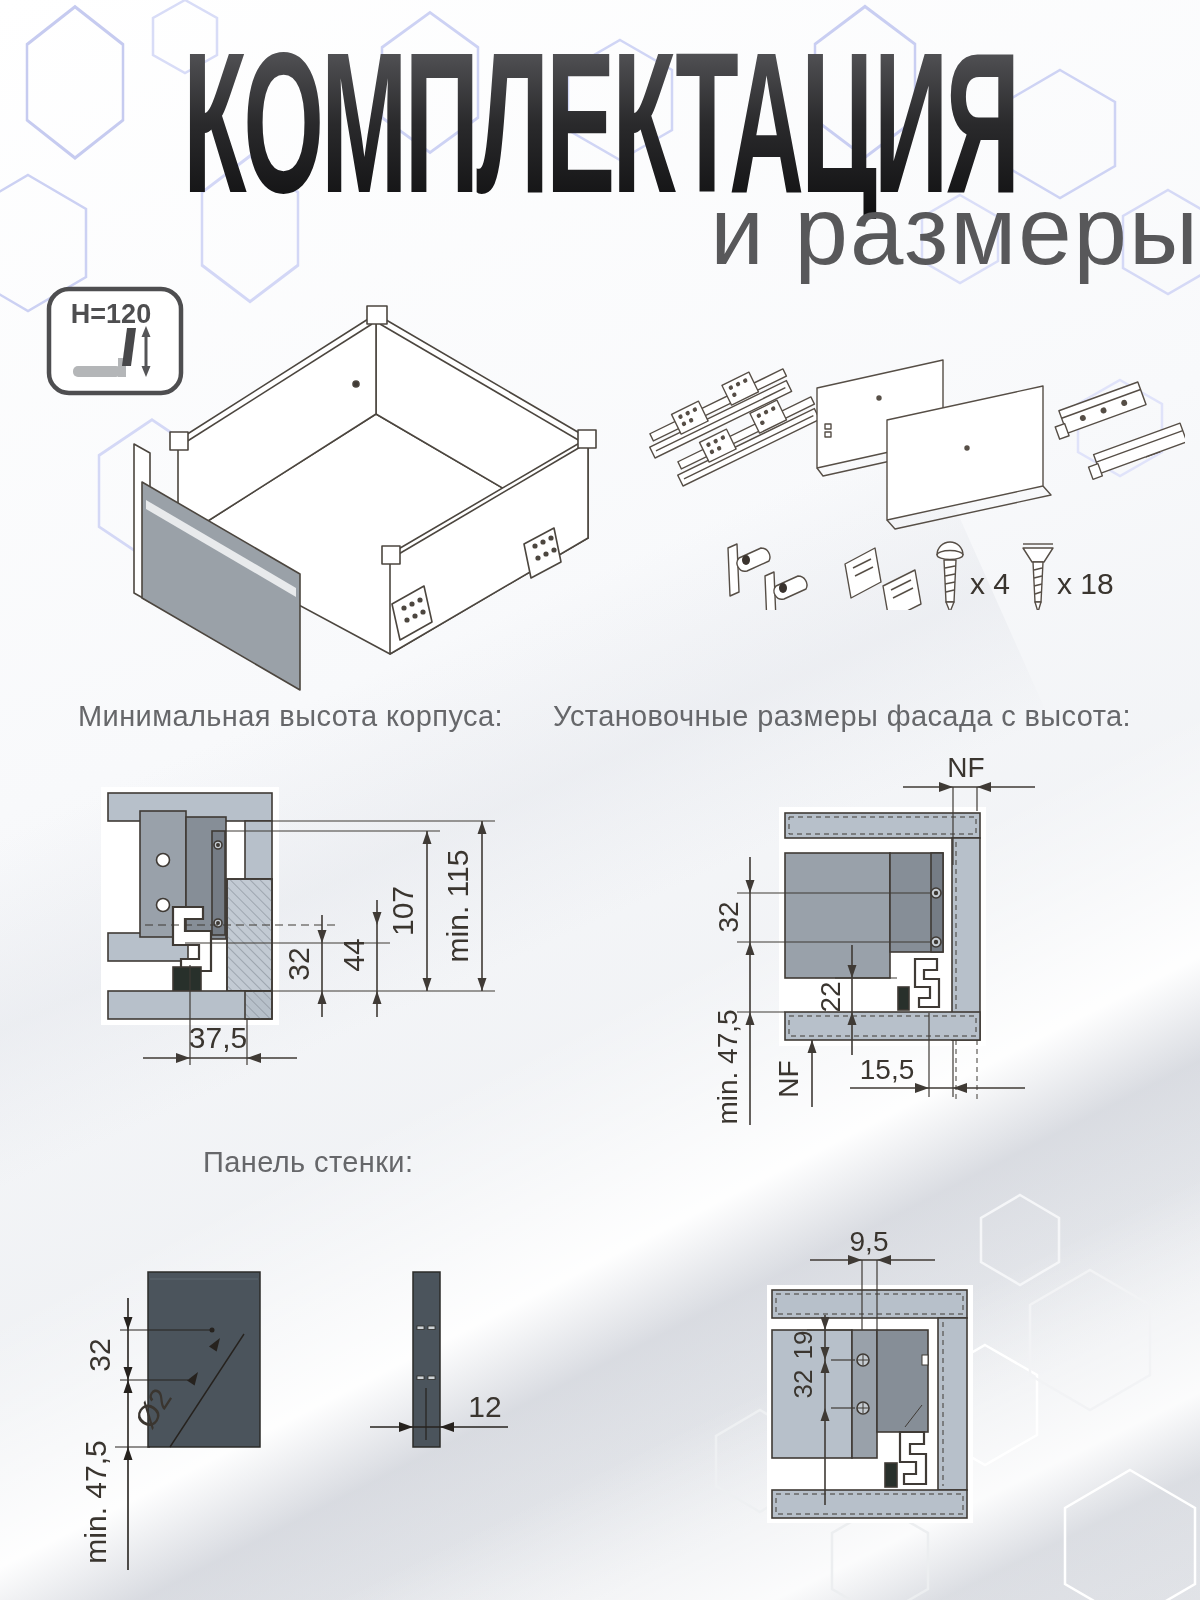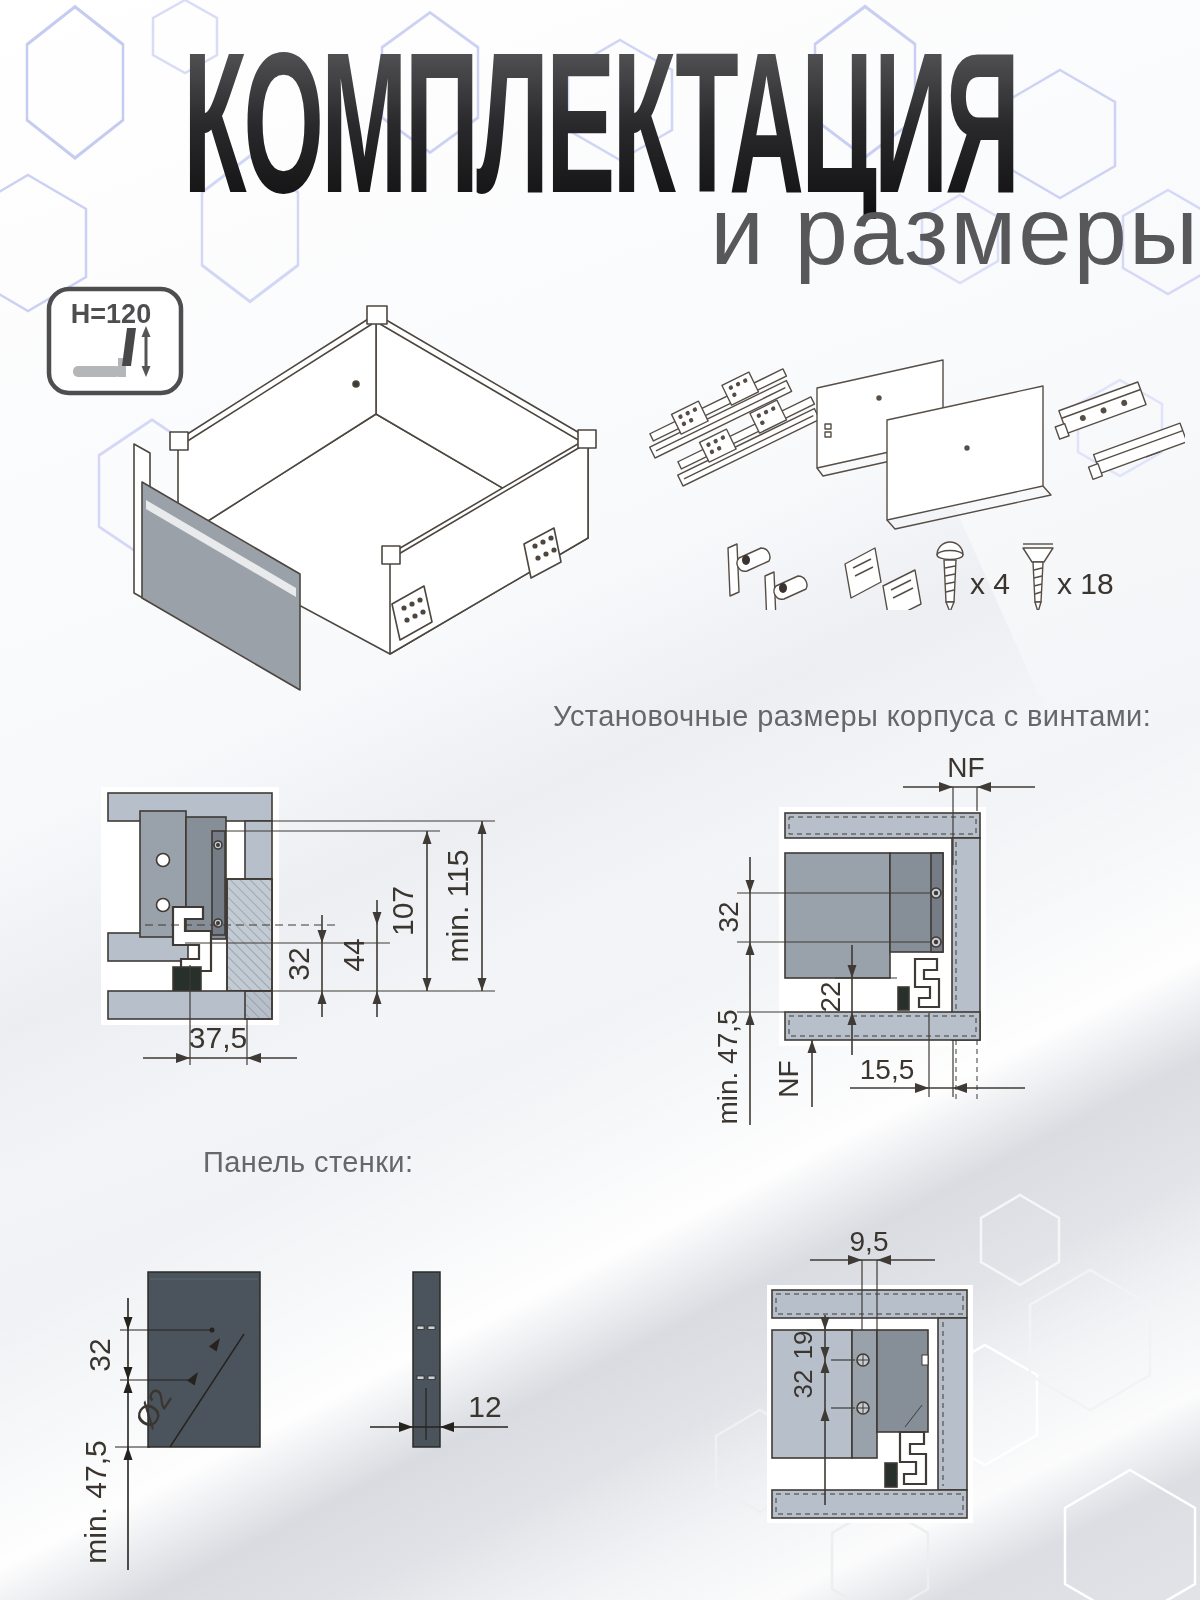--- a/index.html
+++ b/index.html
@@ -224,21 +224,22 @@
           <line x1="409" y1="238" x2="417" y2="236"></line>
         <line x1="409" y1="246" x2="417" y2="244"></line>
           <line x1="410" y1="254" x2="416" y2="252"></line>
         <polygon points="410,262 416,262 413,272"></polygon>
       </g>
     </g>
     <text class="dimtxt30" x="345" y="254">x 4</text>
     <text class="dimtxt30" x="432" y="254">x 18</text>
   </svg>
 
-  <div class="caption" style="top:700px;left:553px">Установочные размеры корпуса с винтами:</div>
+  <div class="caption" style="top:700px;left:78px">Минимальная высота корпуса:</div>
+  <div class="caption" style="top:700px;left:553px">Установочные размеры фасада с высота:</div>
 
   <svg class="abs" style="top:765px;left:85px" width="440" height="335" viewBox="0 0 440 335">
     <defs>
       <pattern id="hatch1" patternUnits="userSpaceOnUse" width="7" height="7" patternTransform="rotate(-45)">
         <line x1="0" y1="0" x2="0" y2="7" stroke="#858d96" stroke-width="1.2"></line>
       </pattern>
     </defs>
     <rect x="16" y="22" width="178" height="238" fill="#ffffff"></rect>
     <g stroke="#3f3a35" stroke-width="1.6" fill="none">
       <rect x="23" y="28" width="164" height="28" fill="#b7c0ca"></rect>

